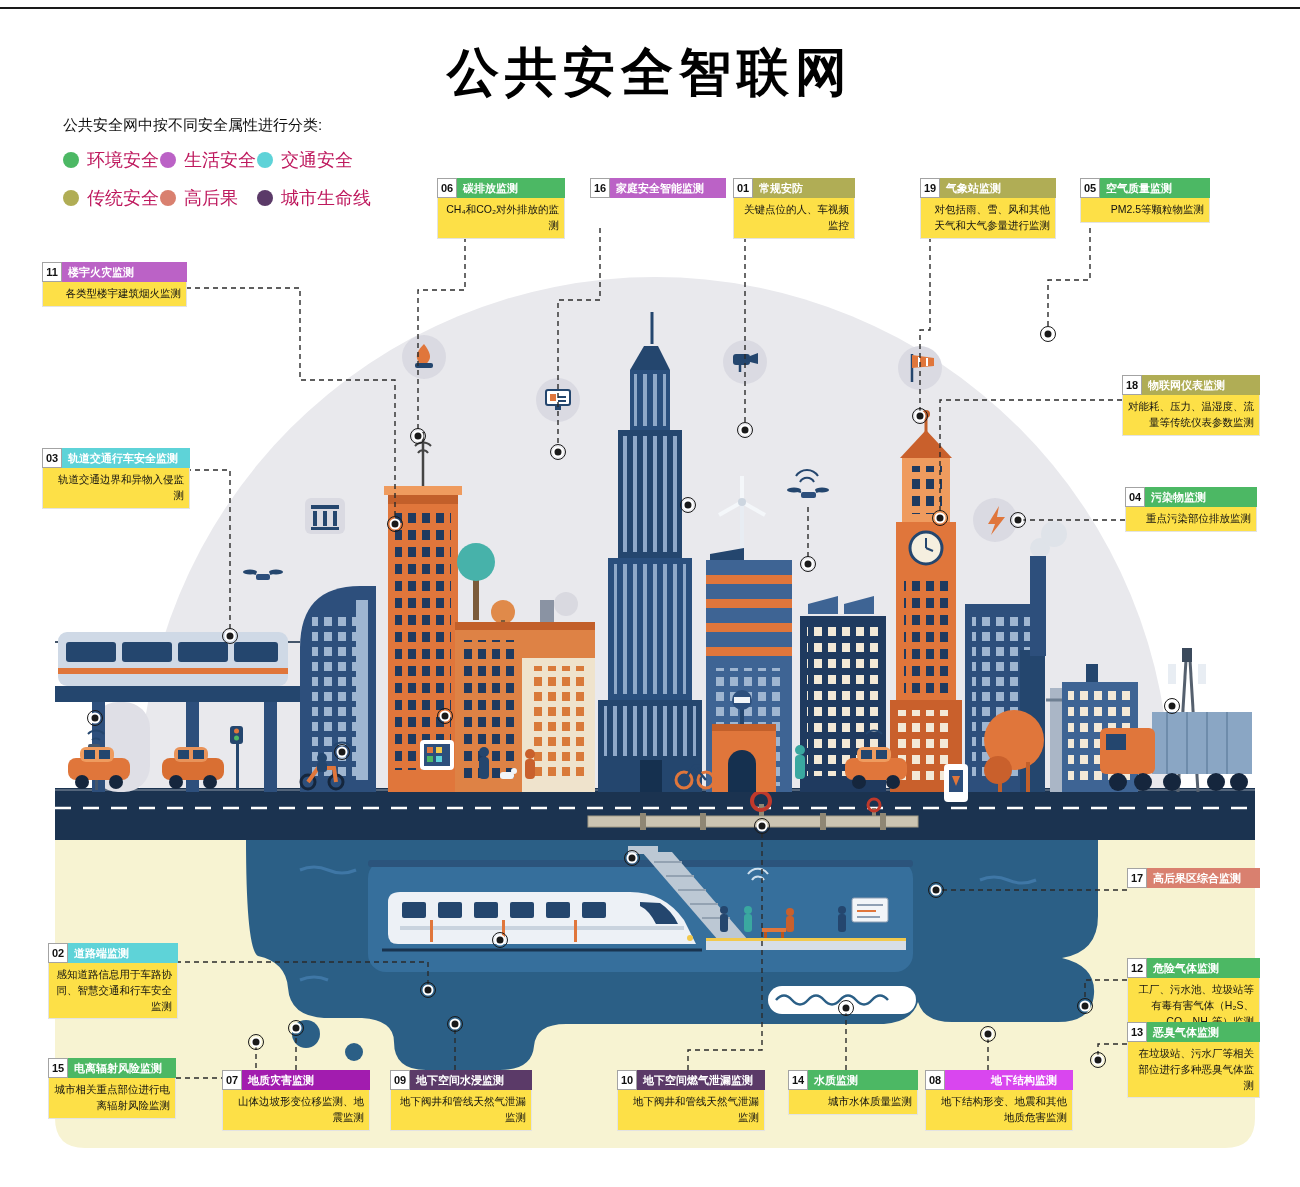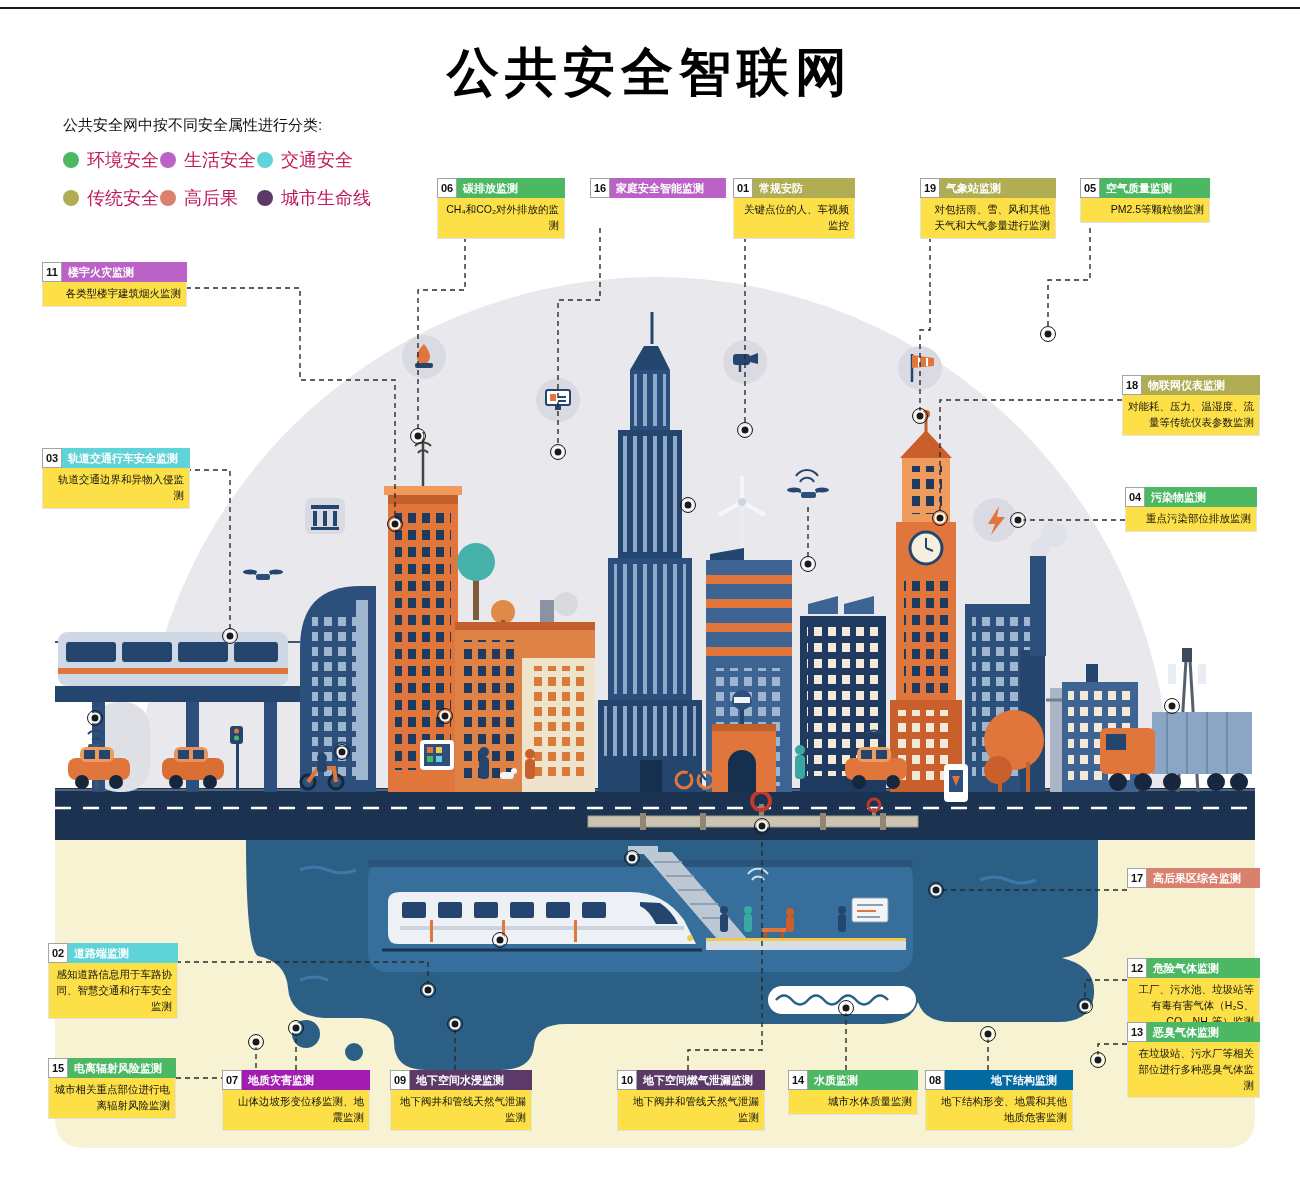--- a/index.html
+++ b/index.html
@@ -662,21 +662,21 @@
 <div class="callout" style="left:222px;top:1070px;width:148px">
   <div class="callout-row">
       <span class="callout-num">07</span>
       <span class="callout-head" style="background-color: #a21caf;">地质灾害监测</span>
     </div>
   <div class="callout-body">山体边坡形变位移监测、地震监测</div>
 </div>
 <div class="callout" style="left:925px;top:1070px;width:148px">
   <div class="callout-row">
       <span class="callout-num">08</span>
-      <span class="callout-head" style="background-color: #0369a1; padding-left: 46px;">地下结构监测</span>
+      <span class="callout-head" style="background-color: #d946ef; padding-left: 46px;">地下结构监测</span>
     </div>
   <div class="callout-body">地下结构形变、地震和其他地质危害监测</div>
 </div>
 <div class="callout" style="left:390px;top:1070px;width:142px">
   <div class="callout-row">
       <span class="callout-num">09</span>
       <span class="callout-head" style="background-color: rgb(91, 58, 104);">地下空间水浸监测</span>
     </div>
   <div class="callout-body">地下阀井和管线天然气泄漏监测</div>
 </div>

